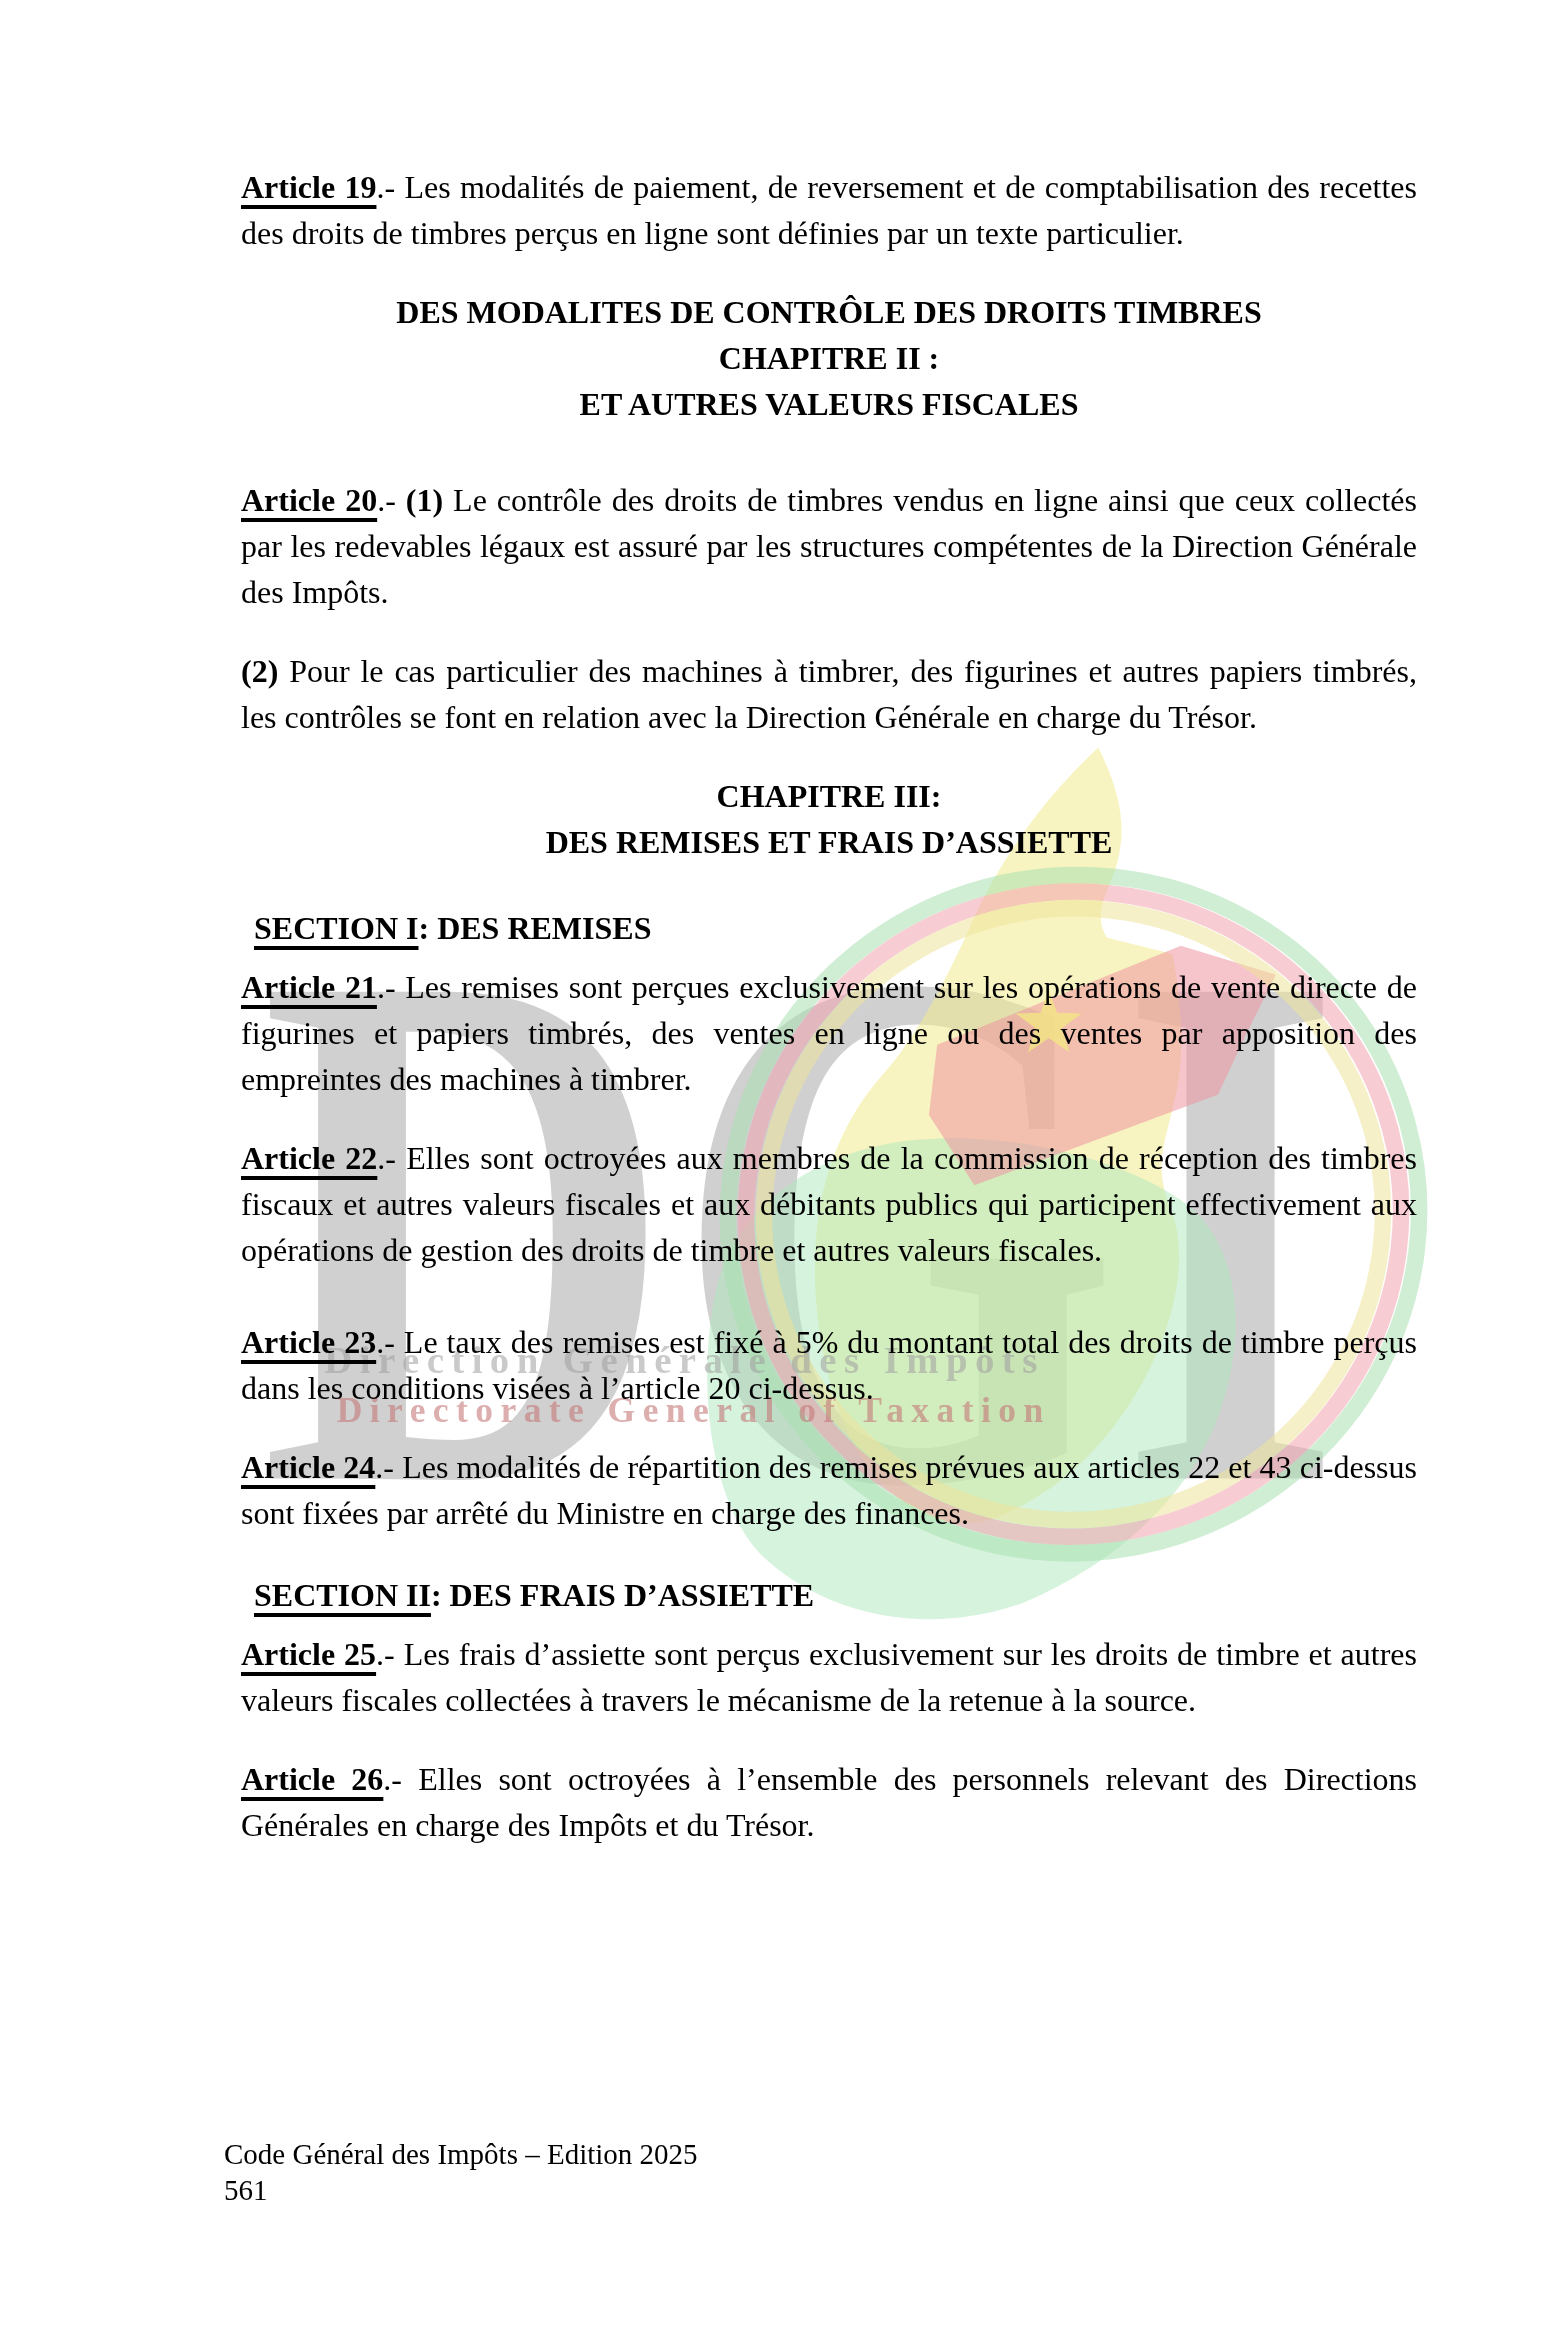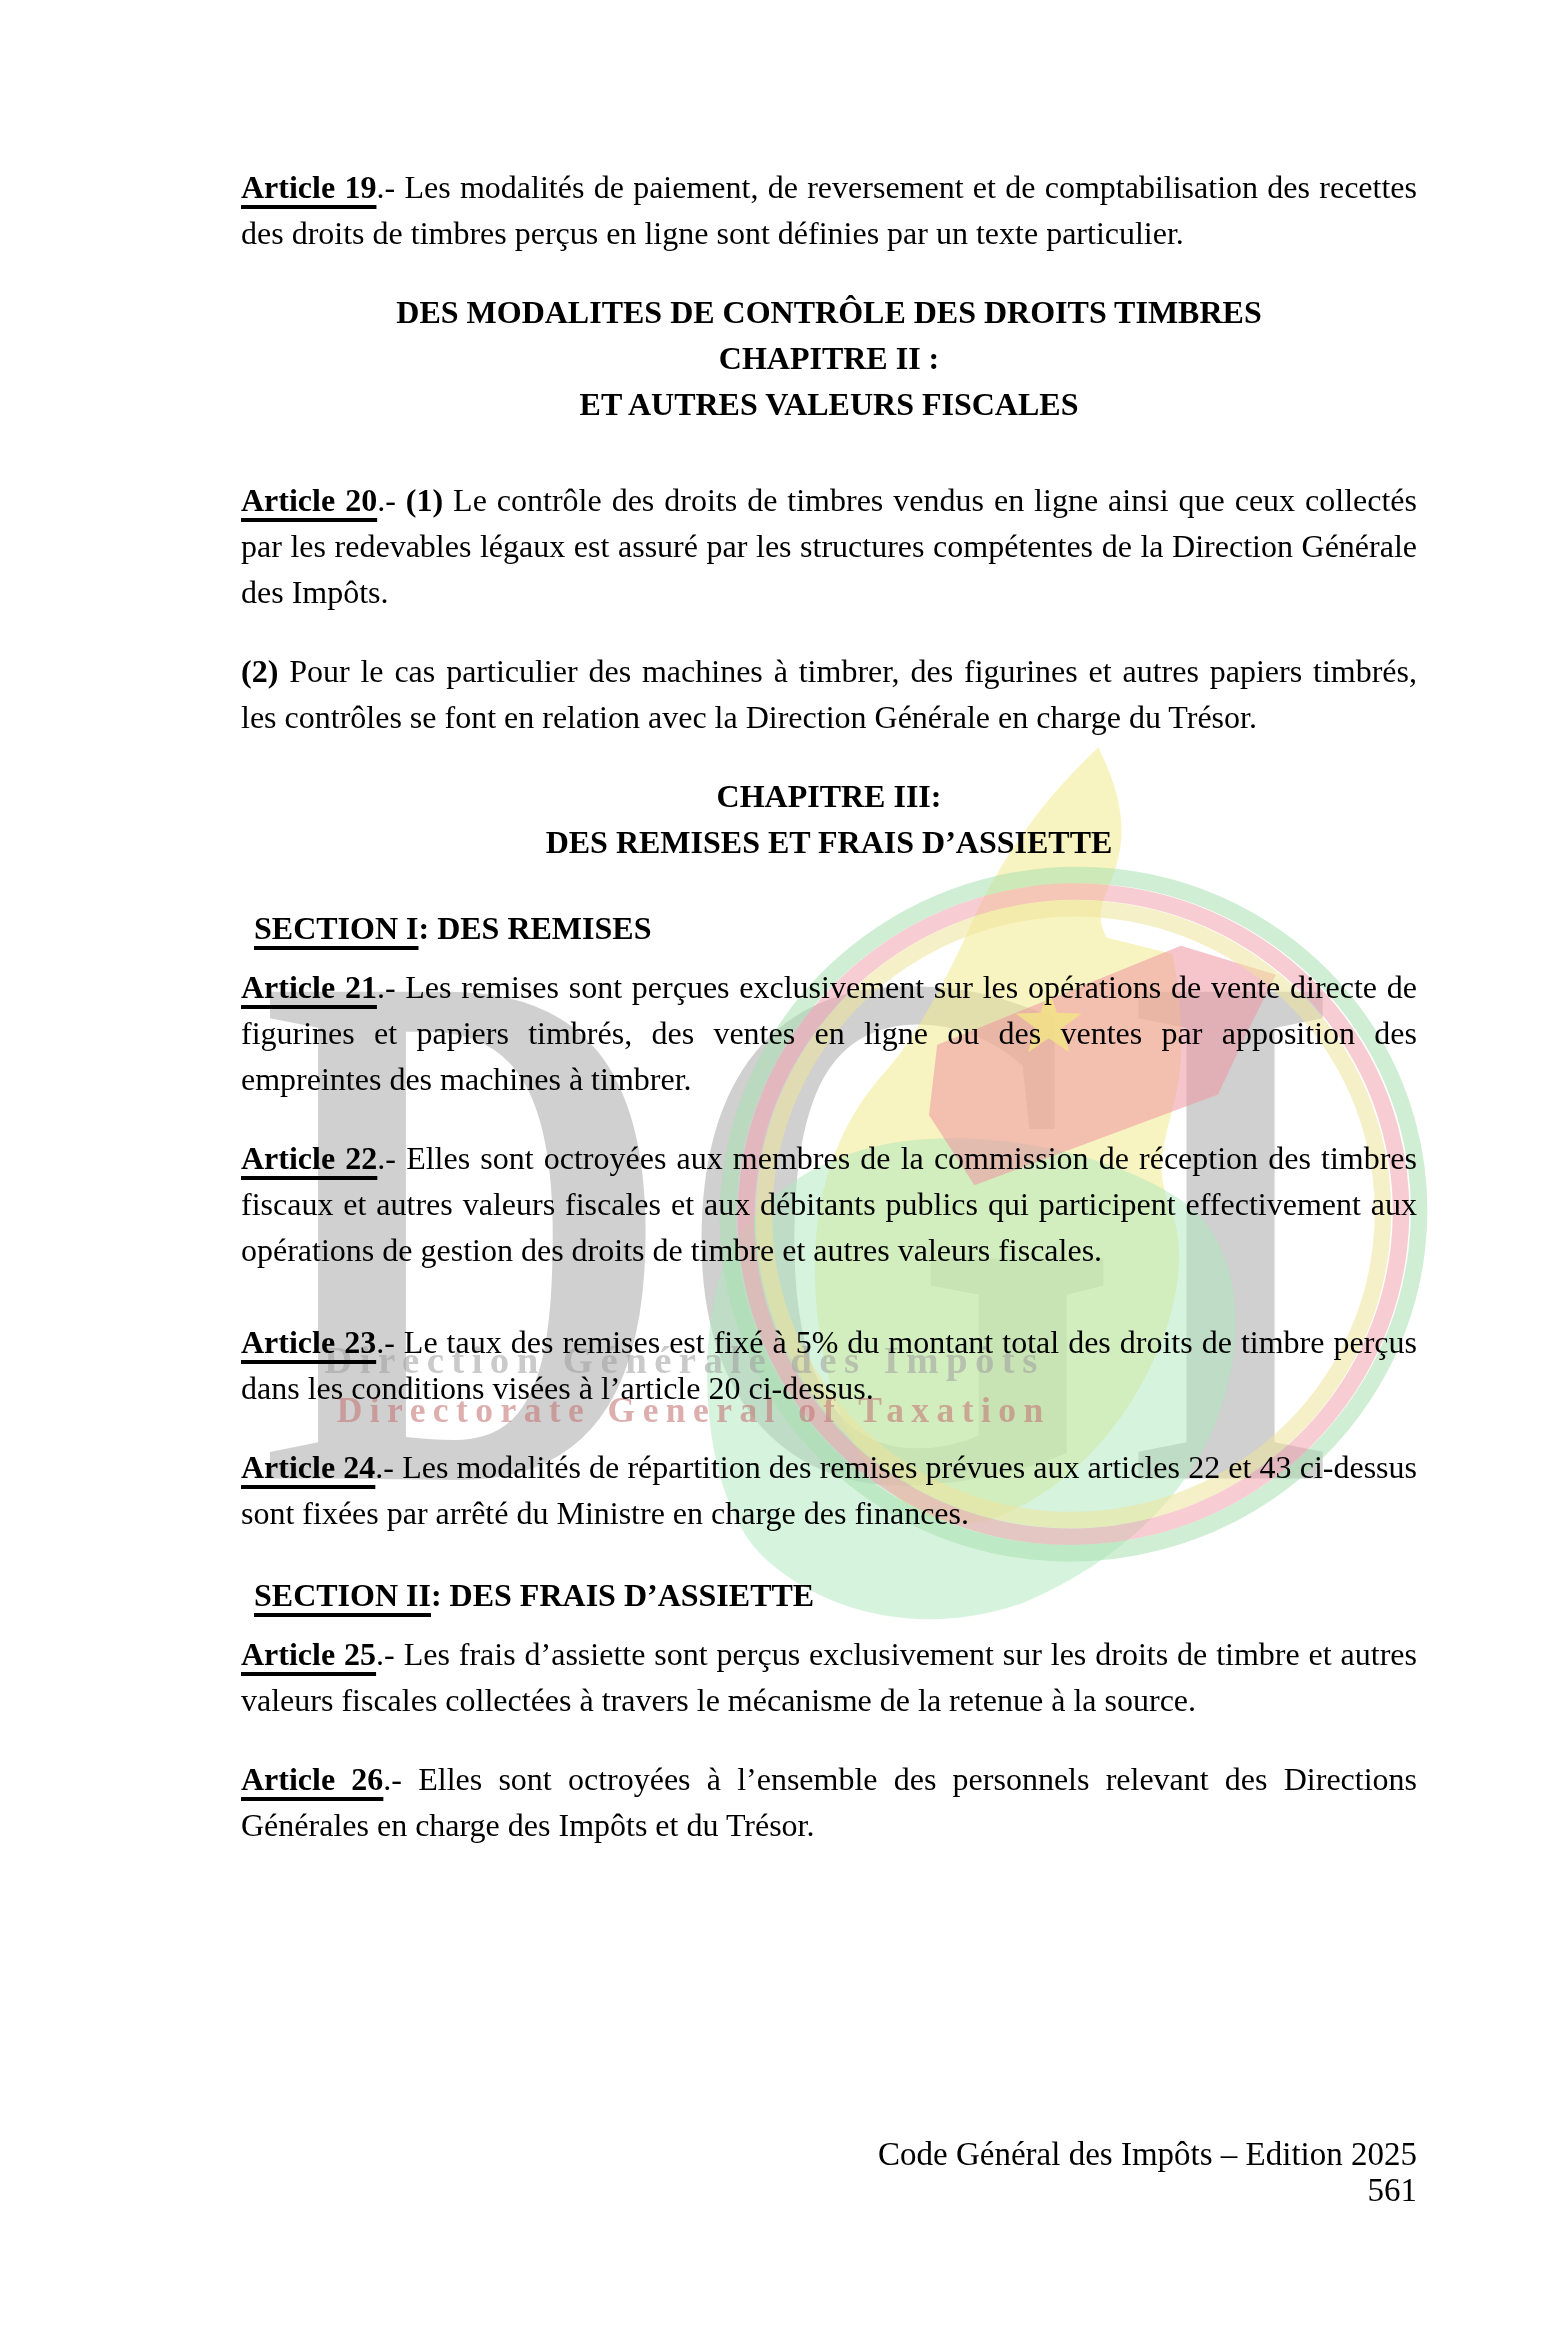--- a/index.html
+++ b/index.html
@@ -56,23 +56,23 @@
     font-weight:bold;
     text-align:center;
   }
   .chapter.ch3{margin-bottom:40px;}
   .section-head{
     margin:13px;
     font-weight:bold;
     text-align:left;
   }
   .footer{
-    position:absolute;left:241px;top:2136px;width:1176px;z-index:2;
-    text-align:right;
-    font-size:33px;line-height:36px;
+    position:absolute;left:224px;top:2136px;width:1176px;z-index:2;
+    text-align:left;
+    font-size:29px;line-height:36px;
   }
 </style>
 </head>
 <body>
 
 <div class="page">
 
   <svg class="wm" width="1239" height="950" viewBox="0 0 1500 1150" aria-hidden="true">
     <text class="wm-dgi" x="35" y="940" textLength="1310" lengthAdjust="spacingAndGlyphs" fill="#8f8f8f">DGI</text>
     <path class="wm-soft" d="M1050,55 C1070,95 1085,140 1075,185 C1068,225 1040,250 1060,285 L1140,305

